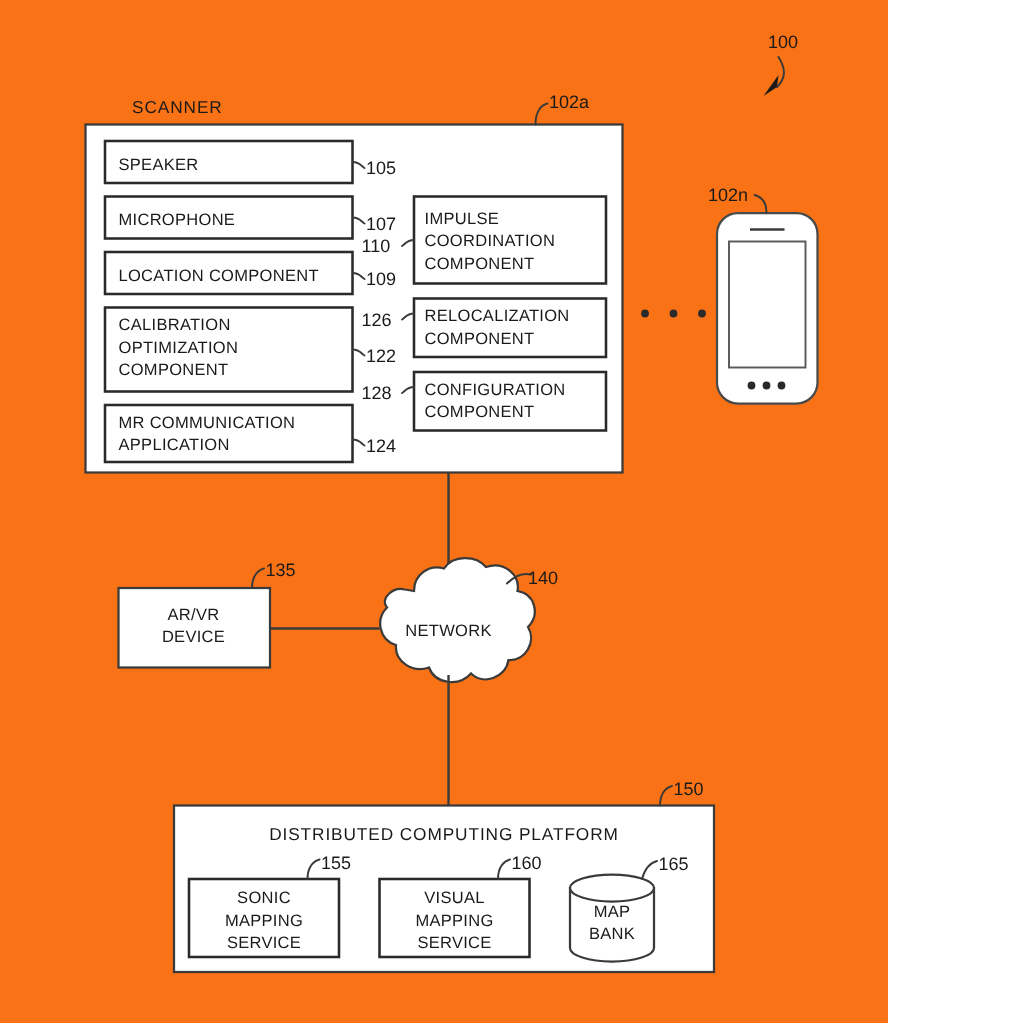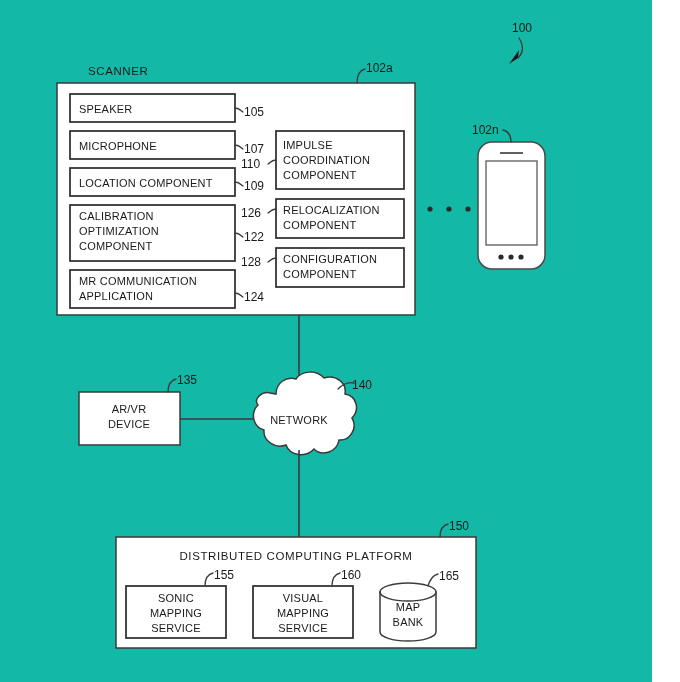--- a/index.html
+++ b/index.html
@@ -7,23 +7,23 @@
     margin: 0;
     padding: 0;
     background: #ffffff;
   }
   body {
     font-family: "Liberation Sans", sans-serif;
     -webkit-font-smoothing: antialiased;
   }
   #figure-root {
     position: relative;
-    width: 652px;
+    width: 592px;
     height: 682px;
-    background: #14b8a6;
+    background: #f97316;
     overflow: hidden;
   }
   #figure-svg {
     position: absolute;
     left: 0;
     top: 0;
     width: 680px;
     height: 682px;
   }
   .dgm-text {

